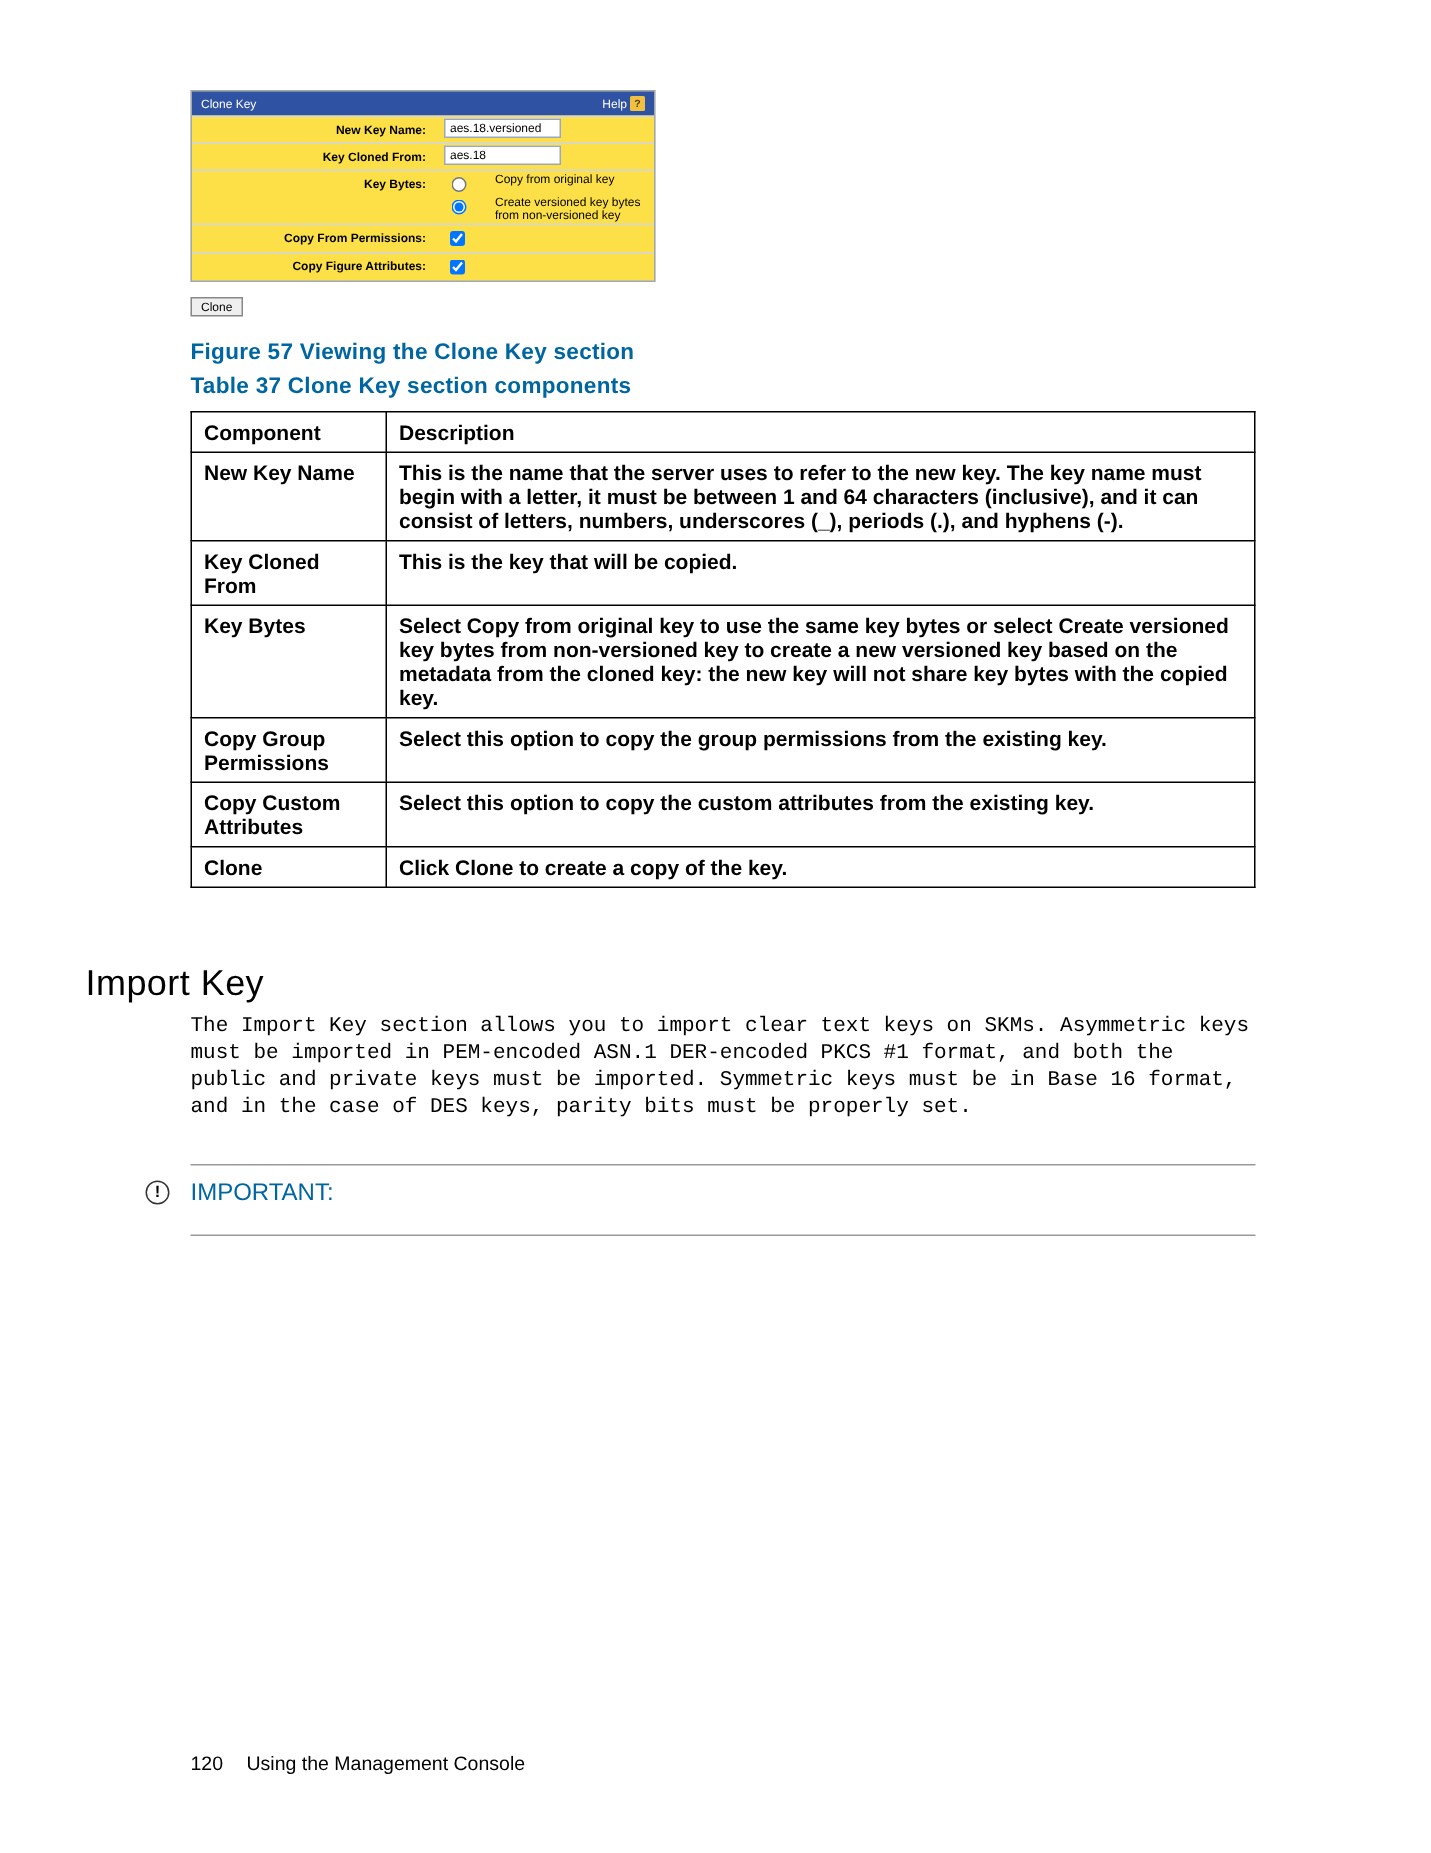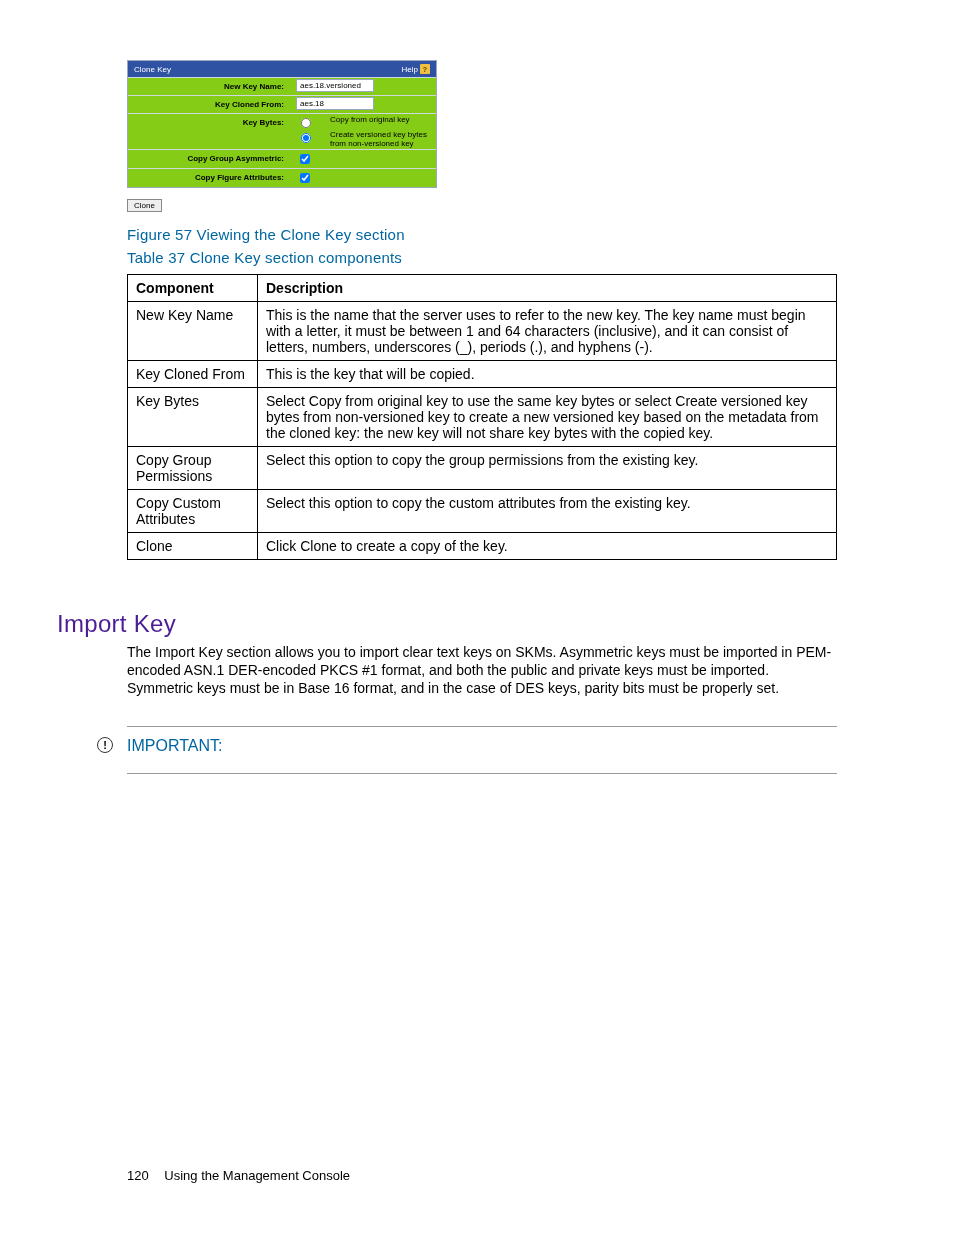--- a/index.html
+++ b/index.html
@@ -15,21 +15,21 @@
     height: 1235px;
     position: relative;
     padding: 60px 117px 0 127px;
   }
 
   
   .panel {
     width: 310px;
     border: 1px solid #9aa7bf;
     font-size: 8px;
-    background: #84cc16;
+    background: #fde047;
   }
   .panel-header {
     background: #2f52a2;
     color: #fff;
     padding: 3px 6px;
     display: flex;
     justify-content: space-between;
     align-items: center;
   }
   .panel-help {
@@ -82,58 +82,59 @@
   .clone-btn {
     font-size: 8px;
     padding: 1px 6px;
     background: #efefef;
     border: 1px solid #888;
   }
 
   
   .caption {
     color: #0066a1;
-    font-weight: normal;
+    font-weight: bold;
     font-size: 15px;
     margin-top: 14px;
     letter-spacing: 0.2px;
   }
   .caption + .caption { margin-top: 6px; }
 
   
   table.desc {
     border-collapse: collapse;
     width: 100%;
     margin-top: 8px;
     font-size: 14px;
   }
   table.desc th, table.desc td {
     border: 1px solid #000;
     padding: 5px 8px;
     text-align: left;
     vertical-align: top;
-    font-weight: normal;
+    font-weight: bold;
   }
   table.desc th {
     font-weight: bold;
   }
   table.desc td.col1 { width: 130px; }
 
   
   h2.section {
-    color: #4c1d95;
+    color: #000000;
     font-weight: normal;
     font-size: 24px;
     margin: 50px 0 6px -70px;
     letter-spacing: 0.3px;
   }
   p.body {
     font-size: 14px;
     line-height: 1.28;
     margin: 6px 0 0 0;
+    font-family: Liberation Mono, monospace;
   }
 
   
   .note-block {
     border-top: 1px solid #999;
     border-bottom: 1px solid #999;
     margin-top: 28px;
     padding: 10px 0 18px 0;
     position: relative;
   }
@@ -202,21 +203,21 @@
           <input type="radio" name="kb" class="chk" style="">
           <span>Copy from original key</span>
         </label>
         <label class="radio-row">
           <input type="radio" name="kb" class="chk" checked="" style="">
           <span>Create versioned key bytes from non-versioned key</span>
         </label>
       </div>
     </div>
     <div class="panel-row">
-      <div class="panel-label">Copy Group Asymmetric:</div>
+      <div class="panel-label">Copy From Permissions:</div>
       <div class="panel-value">
         <input type="checkbox" checked="" class="chk" style="">
       </div>
     </div>
     <div class="panel-row">
       <div class="panel-label">Copy Figure Attributes:</div>
       <div class="panel-value">
         <input type="checkbox" checked="" class="chk" style="">
       </div>
     </div>

